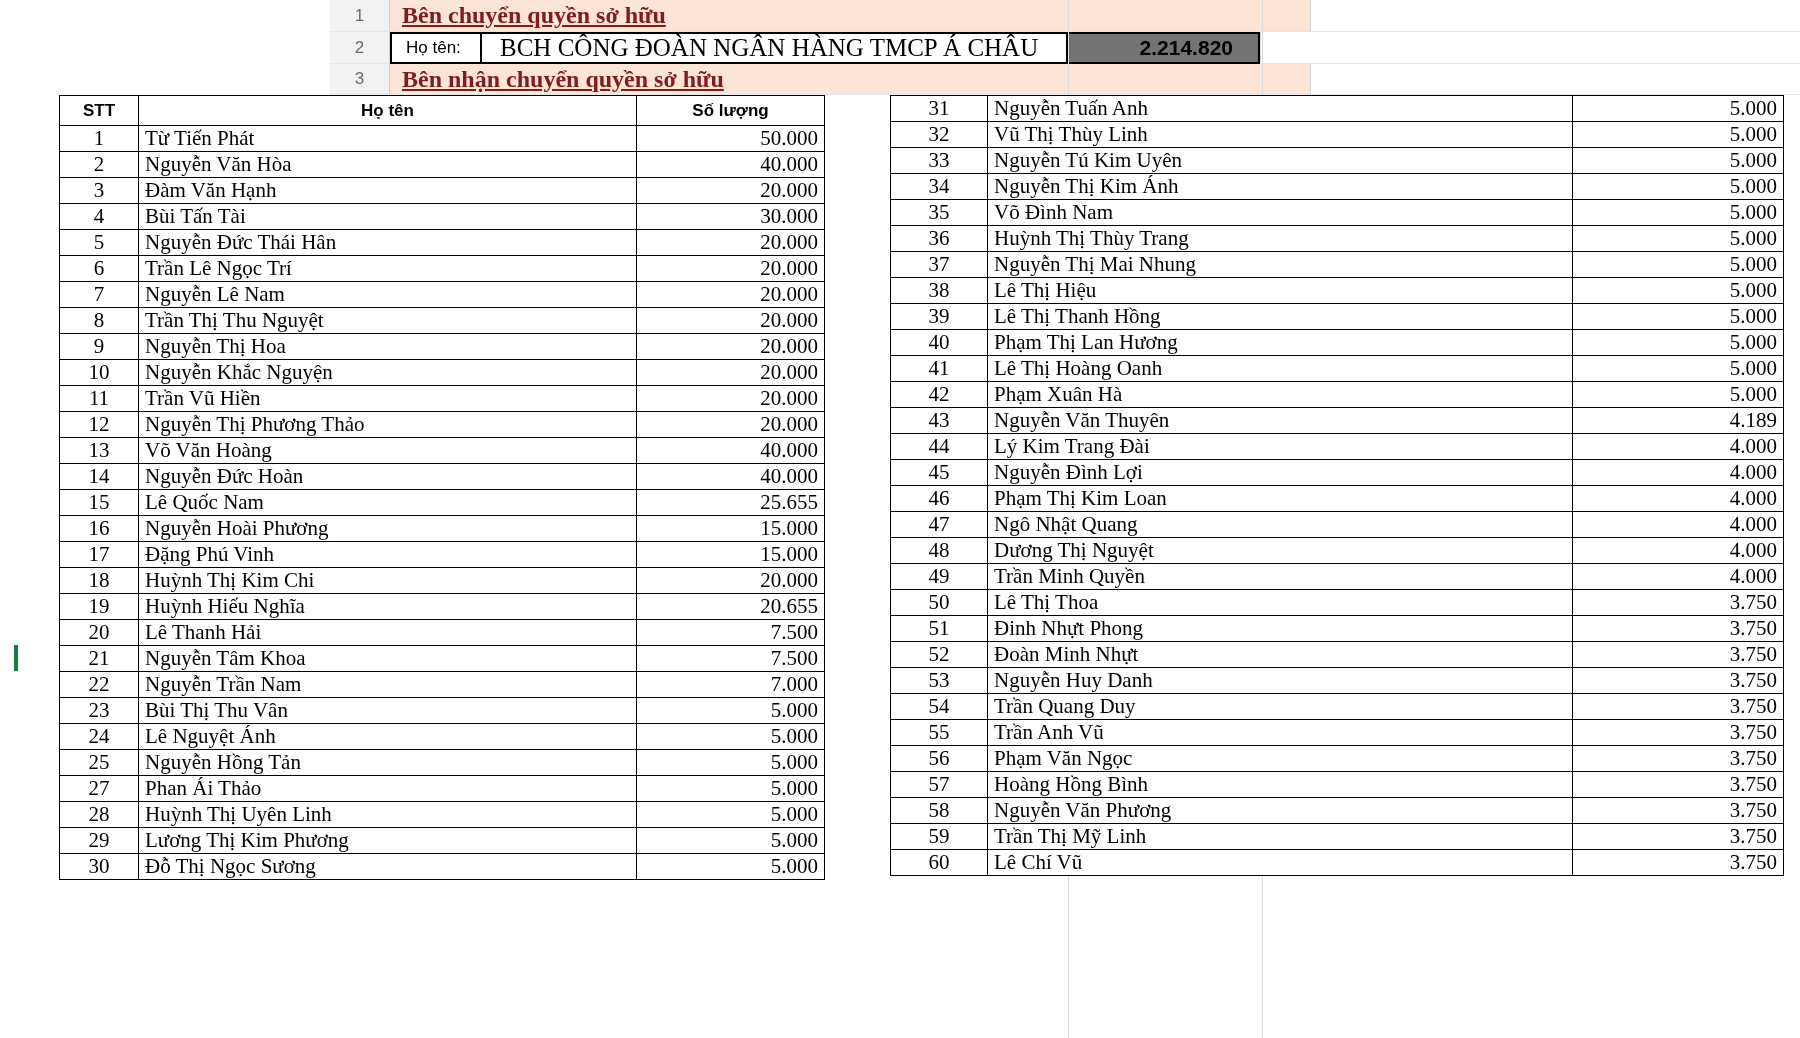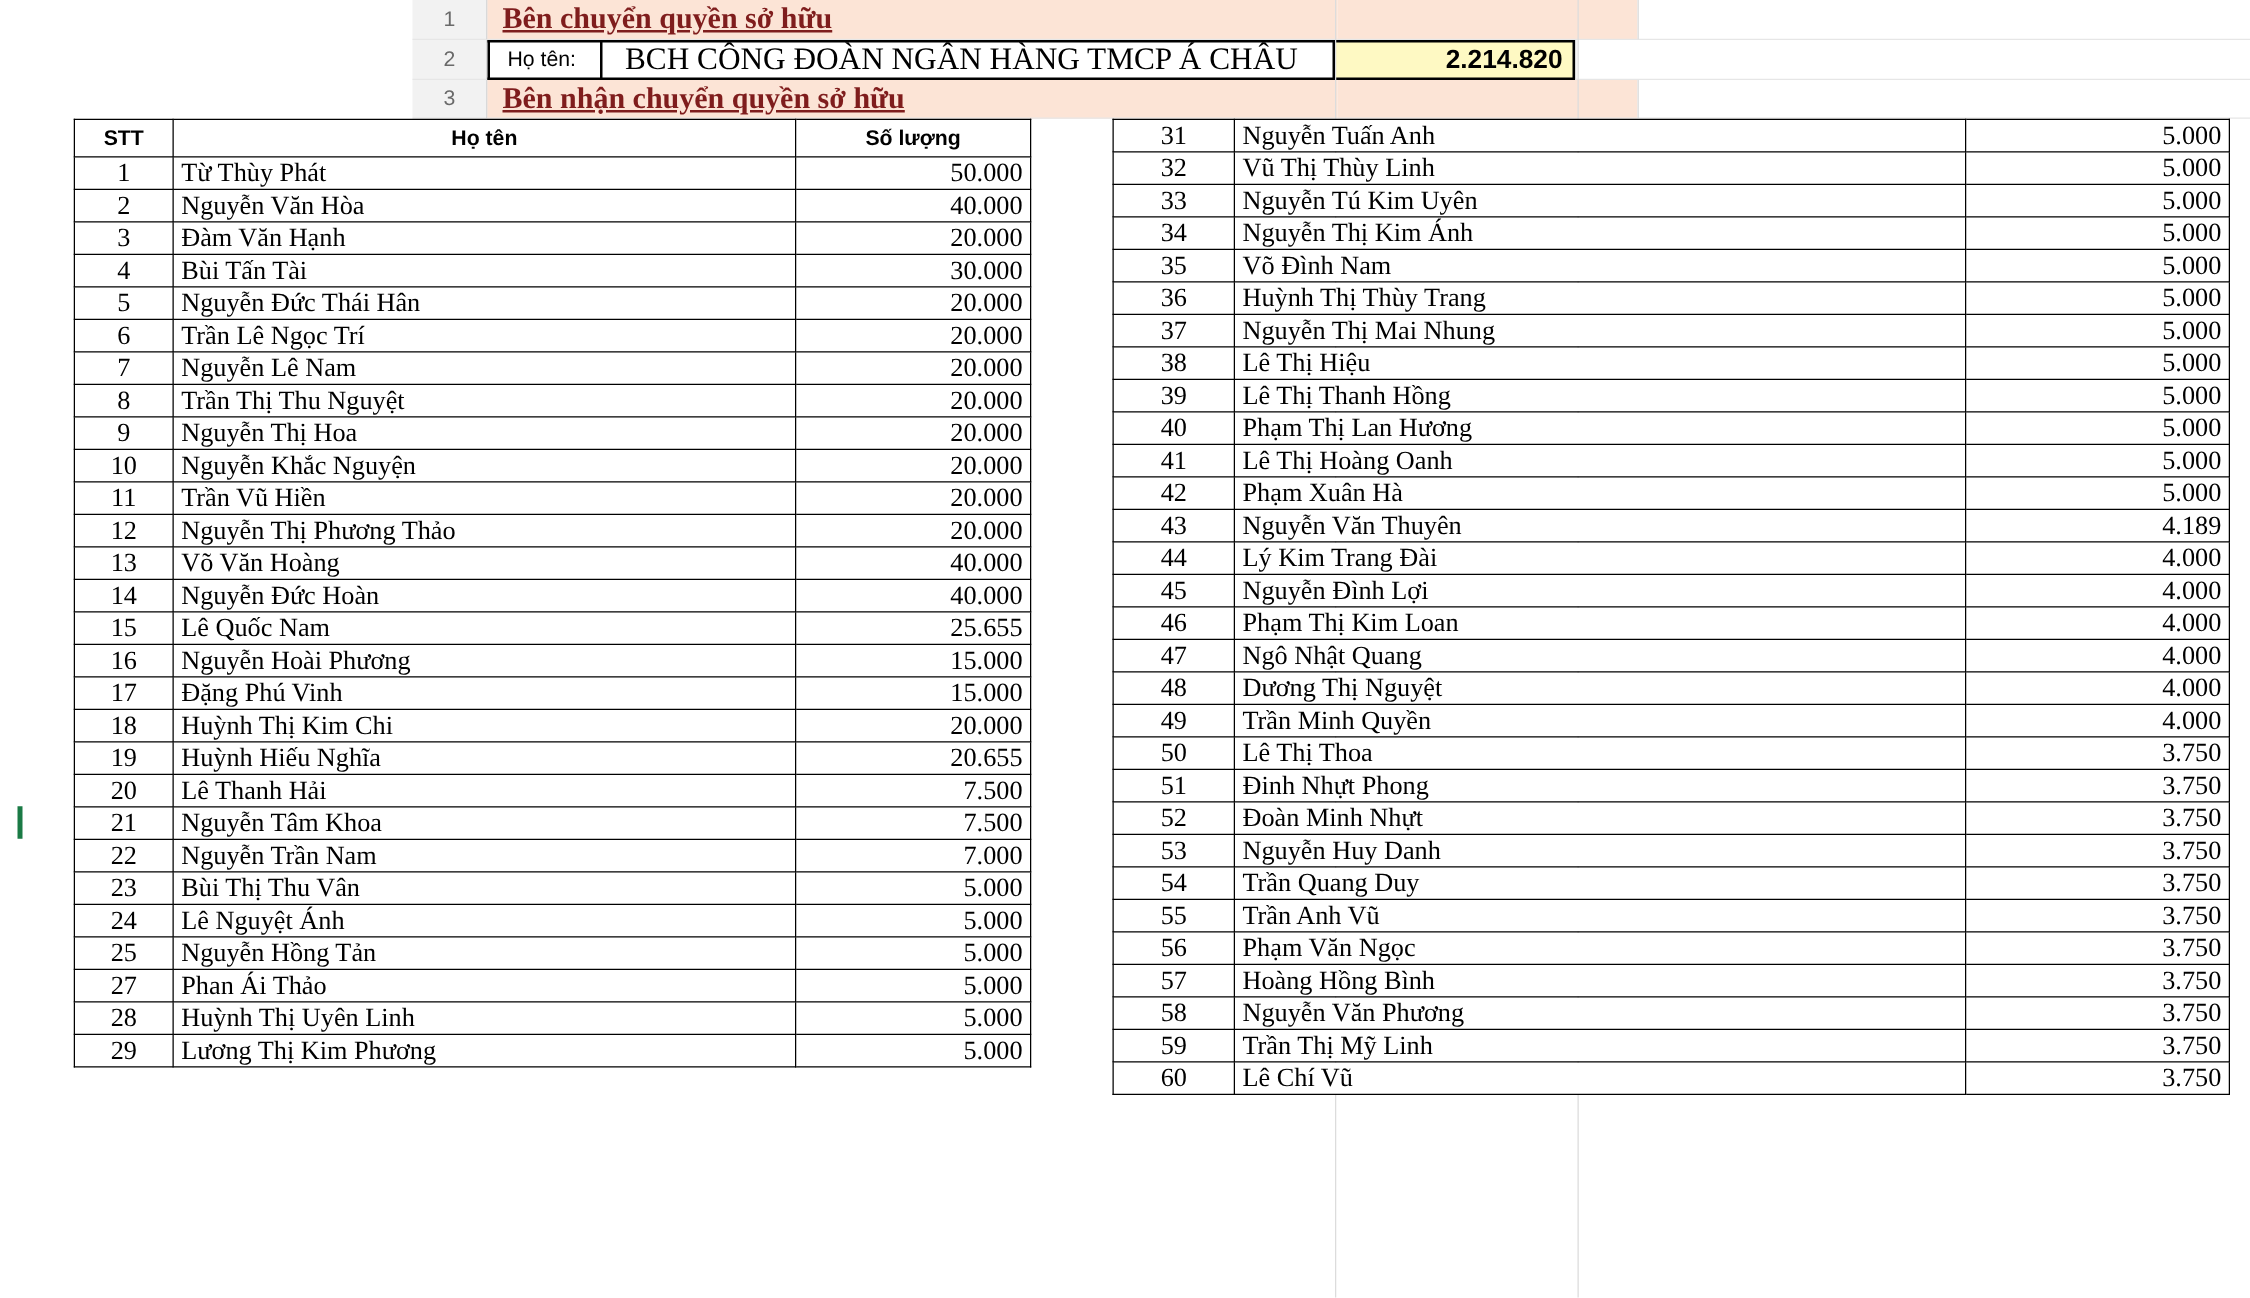--- a/index.html
+++ b/index.html
@@ -82,25 +82,25 @@
     background:#fff;
     box-sizing:border-box;
     white-space:nowrap;
   }
   .r2-num{
     flex:0 0 192px;
     display:flex;align-items:center;justify-content:flex-end;
     font-family:"Liberation Sans", sans-serif;
     font-weight:bold;
     font-size:21px;
-    padding-right:8px;
+    padding-right:25px;
     border-top:2px solid #000;
     border-bottom:2px solid #000;
     border-right:2px solid #000;
-    background:#fef9c3;
+    background:#737373;
     box-sizing:border-box;
   }
   .r2-gap{
     flex:1 1 auto;background:#fff;
     border-bottom:1px solid #e6e6e6;
     border-left:1px solid #d7d7d7;
     box-sizing:border-box;
   }
 
   
@@ -192,21 +192,21 @@
   <thead>
     <tr>
       <th class="c-stt">STT</th>
       <th class="c-name" style="text-align:center">Họ tên</th>
       <th class="c-qty" style="text-align:center">Số lượng</th>
     </tr>
   </thead>
   <tbody id="left-body">
       <tr>
         <td class="c-stt">1</td>
-        <td class="c-name">Từ Thùy Phát</td>
+        <td class="c-name">Từ Tiến Phát</td>
         <td class="c-qty">50.000</td>
       </tr>
       <tr>
         <td class="c-stt">2</td>
         <td class="c-name">Nguyễn Văn Hòa</td>
         <td class="c-qty">40.000</td>
       </tr>
       <tr>
         <td class="c-stt">3</td>
         <td class="c-name">Đàm Văn Hạnh</td>
@@ -328,20 +328,25 @@
         <td class="c-qty">5.000</td>
       </tr>
       <tr>
         <td class="c-stt">28</td>
         <td class="c-name">Huỳnh Thị Uyên Linh</td>
         <td class="c-qty">5.000</td>
       </tr>
       <tr>
         <td class="c-stt">29</td>
         <td class="c-name">Lương Thị Kim Phương</td>
+        <td class="c-qty">5.000</td>
+      </tr>
+      <tr>
+        <td class="c-stt">30</td>
+        <td class="c-name">Đỗ Thị Ngọc Sương</td>
         <td class="c-qty">5.000</td>
       </tr>
     </tbody>
 </table>
 
 <table class="tbl" id="table-right">
   <colgroup>
       <col style="width:97px">
       <col style="width:585px">
       <col style="width:211px">

